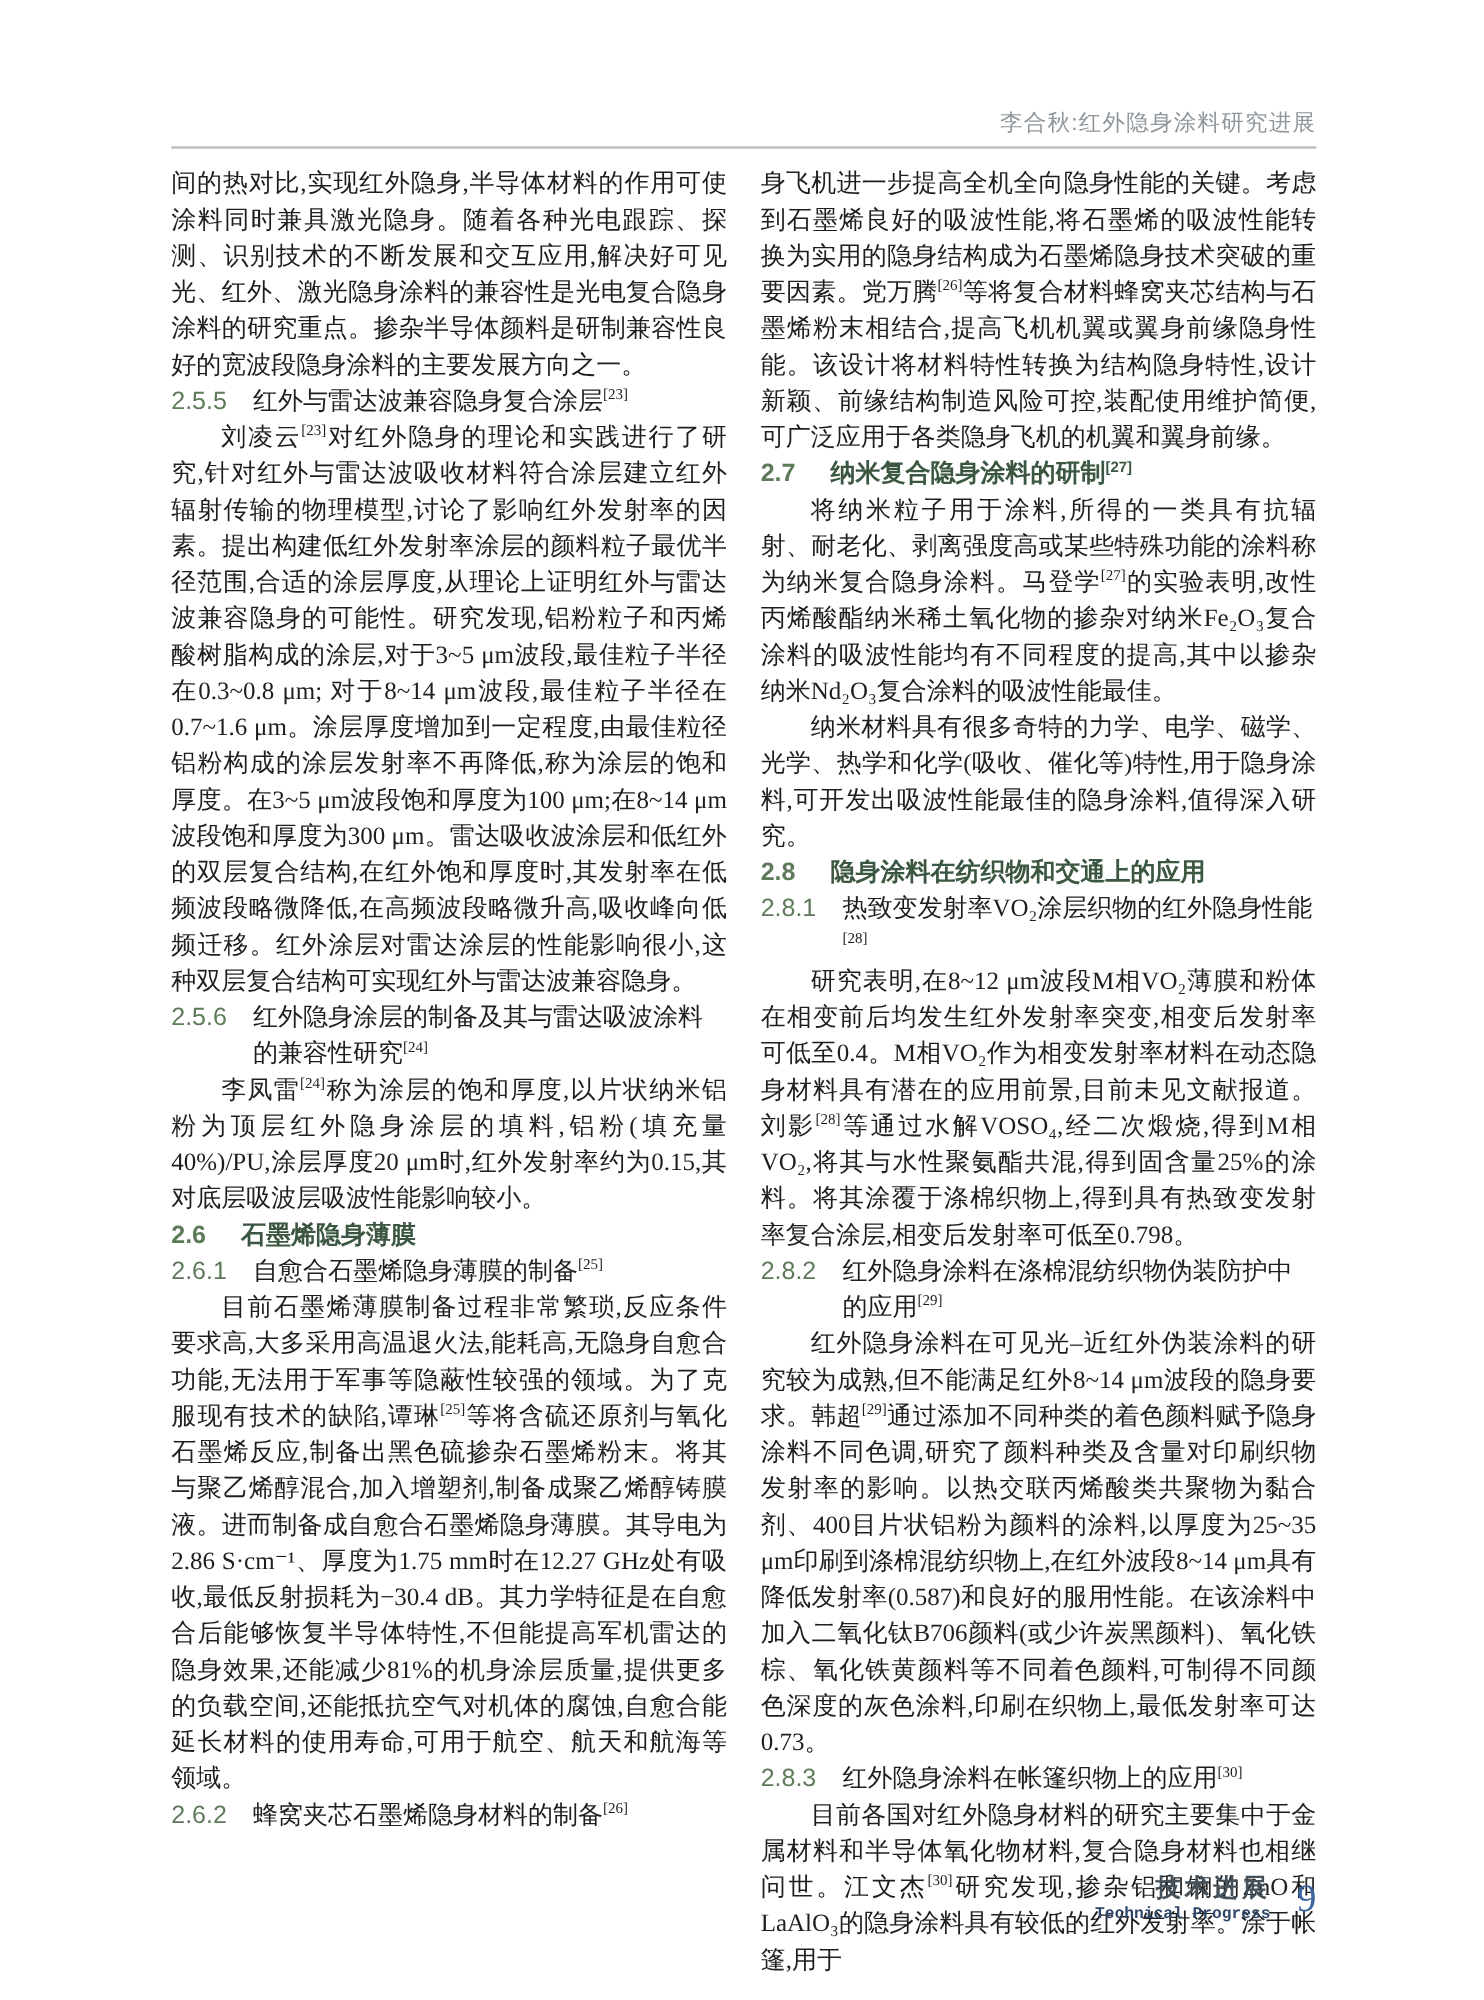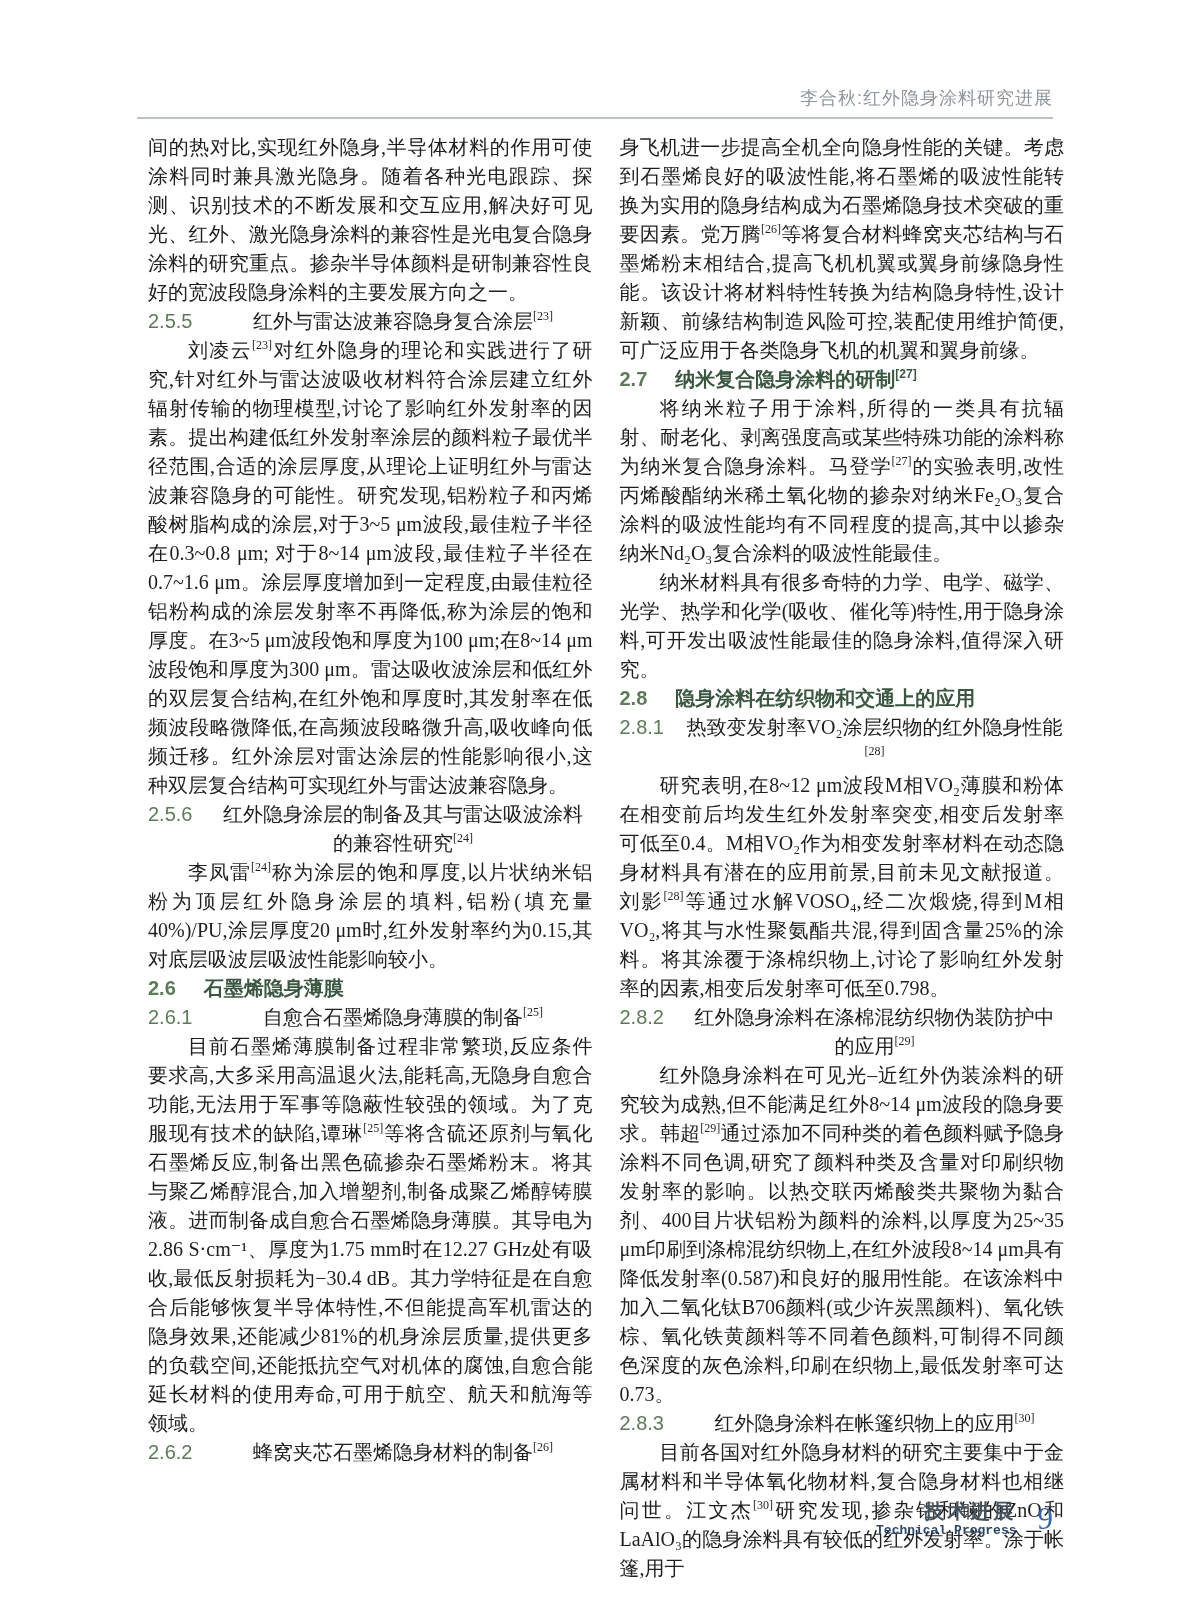--- a/index.html
+++ b/index.html
@@ -13,21 +13,21 @@
     position:absolute;top:86px;right:134px;
     font-family:"Liberation Sans","DejaVu Sans",sans-serif;
     font-size:18px;letter-spacing:1px;color:#8e969c;margin-left:44px;
   }
   .header-rule{
     position:absolute;top:117px;left:137px;width:916px;height:2px;
     background:#bcc1c4;
   }
   
   .columns{
-    position:absolute;top:133px;left:148px;width:916px;
+    position:absolute;top:133px;left:137px;width:916px;
     display:flex;gap:27px;
   }
   .col{
     flex:1 1 0;font-size:20px;line-height:29px;
     text-align:justify;text-justify:inter-ideograph;
   }
   .block{margin:0;}
   .para.indent{text-indent:2em;}
   sup{
     font-size:12px;line-height:0;vertical-align:super;
@@ -40,21 +40,21 @@
   }
   .h2 .num{flex:0 0 auto;margin-right:28px;color:#5e7a5a;}
   .h2 .htitle{flex:1 1 auto;}
   
   .h3{display:flex;text-align:left;}
   .h3 .num{
     flex:0 0 auto;margin-right:21px;
     font-family:"Liberation Sans","DejaVu Sans",sans-serif;
     color:#5e7a5a;
   }
-  .h3 .htitle{flex:1 1 auto;color:#1e1e1e;text-align:center;}
+  .h3 .htitle{flex:1 1 auto;color:#1e1e1e;}
   
   .footer{
     position:absolute;top:1499px;right:134px;
     display:flex;align-items:flex-start;
   }
   .footer-labels{text-align:right;padding-right:9px;}
   .footer-cn{
     font-family:"Liberation Sans","DejaVu Sans",sans-serif;
     font-weight:bold;font-size:20px;line-height:24px;
     letter-spacing:3px;color:#46525b;
@@ -112,21 +112,21 @@
       <div class="block para indent"><span>将纳米粒子用于涂料,所得的一类具有抗辐射、耐老化、剥离强度高或某些特殊功能的涂料称为纳米复合隐身涂料。马登学</span><sup>[27]</sup><span>的实验表明,改性丙烯酸酯纳米稀土氧化物的掺杂对纳米Fe₂O₃复合涂料的吸波性能均有不同程度的提高,其中以掺杂纳米Nd₂O₃复合涂料的吸波性能最佳。</span></div>
       <div class="block para indent"><span>纳米材料具有很多奇特的力学、电学、磁学、光学、热学和化学(吸收、催化等)特性,用于隐身涂料,可开发出吸波性能最佳的隐身涂料,值得深入研究。</span></div>
       <div class="block h2">
         <span class="num">2.8</span>
         <span class="htitle"><span>隐身涂料在纺织物和交通上的应用</span></span>
       </div>
       <div class="block h3">
         <span class="num">2.8.1</span>
         <span class="htitle"><span>热致变发射率VO₂涂层织物的红外隐身性能</span><sup>[28]</sup></span>
       </div>
-      <div class="block para indent"><span>研究表明,在8~12 μm波段M相VO₂薄膜和粉体在相变前后均发生红外发射率突变,相变后发射率可低至0.4。M相VO₂作为相变发射率材料在动态隐身材料具有潜在的应用前景,目前未见文献报道。刘影</span><sup>[28]</sup><span>等通过水解VOSO₄,经二次煅烧,得到M相VO₂,将其与水性聚氨酯共混,得到固含量25%的涂料。将其涂覆于涤棉织物上,讨论了影响红外发射率的因素,相变后发射率可低至0.798。</span></div>
+      <div class="block para indent"><span>研究表明,在8~12 μm波段M相VO₂薄膜和粉体在相变前后均发生红外发射率突变,相变后发射率可低至0.4。M相VO₂作为相变发射率材料在动态隐身材料具有潜在的应用前景,目前未见文献报道。刘影</span><sup>[28]</sup><span>等通过水解VOSO₄,经二次煅烧,得到M相VO₂,将其与水性聚氨酯共混,得到固含量25%的涂料。将其涂覆于涤棉织物上,得到具有热致变发射率复合涂层,相变后发射率可低至0.798。</span></div>
       <div class="block h3">
         <span class="num">2.8.2</span>
         <span class="htitle"><span>红外隐身涂料在涤棉混纺织物伪装防护中的应用</span><sup>[29]</sup></span>
       </div>
       <div class="block para indent"><span>红外隐身涂料在可见光–近红外伪装涂料的研究较为成熟,但不能满足红外8~14 μm波段的隐身要求。韩超</span><sup>[29]</sup><span>通过添加不同种类的着色颜料赋予隐身涂料不同色调,研究了颜料种类及含量对印刷织物发射率的影响。以热交联丙烯酸类共聚物为黏合剂、400目片状铝粉为颜料的涂料,以厚度为25~35 μm印刷到涤棉混纺织物上,在红外波段8~14 μm具有降低发射率(0.587)和良好的服用性能。在该涂料中加入二氧化钛B706颜料(或少许炭黑颜料)、氧化铁棕、氧化铁黄颜料等不同着色颜料,可制得不同颜色深度的灰色涂料,印刷在织物上,最低发射率可达0.73。</span></div>
       <div class="block h3">
         <span class="num">2.8.3</span>
         <span class="htitle"><span>红外隐身涂料在帐篷织物上的应用</span><sup>[30]</sup></span>
       </div>
       <div class="block para indent"><span>目前各国对红外隐身材料的研究主要集中于金属材料和半导体氧化物材料,复合隐身材料也相继问世。江文杰</span><sup>[30]</sup><span>研究发现,掺杂铝和镧的ZnO和LaAlO₃的隐身涂料具有较低的红外发射率。涂于帐篷,用于</span></div>

